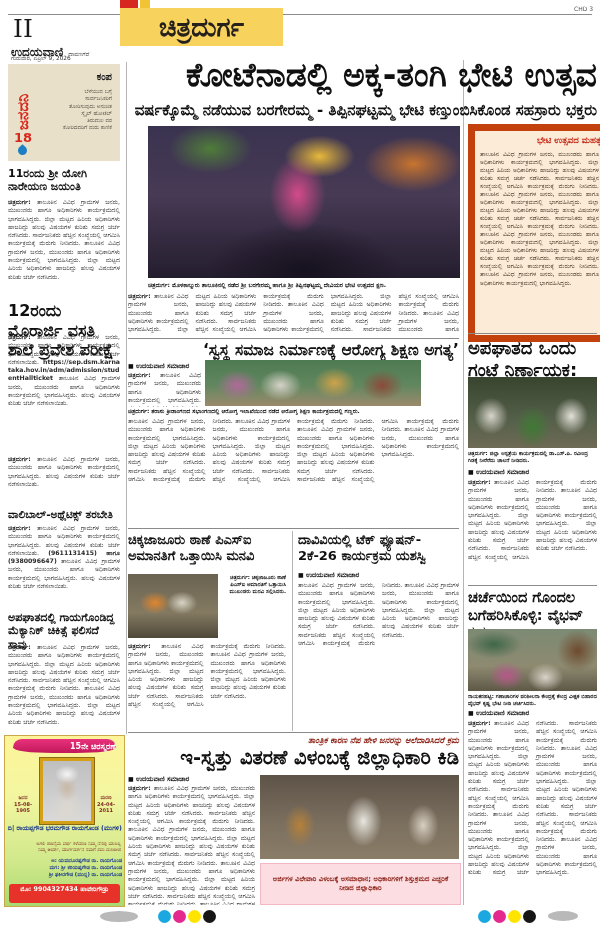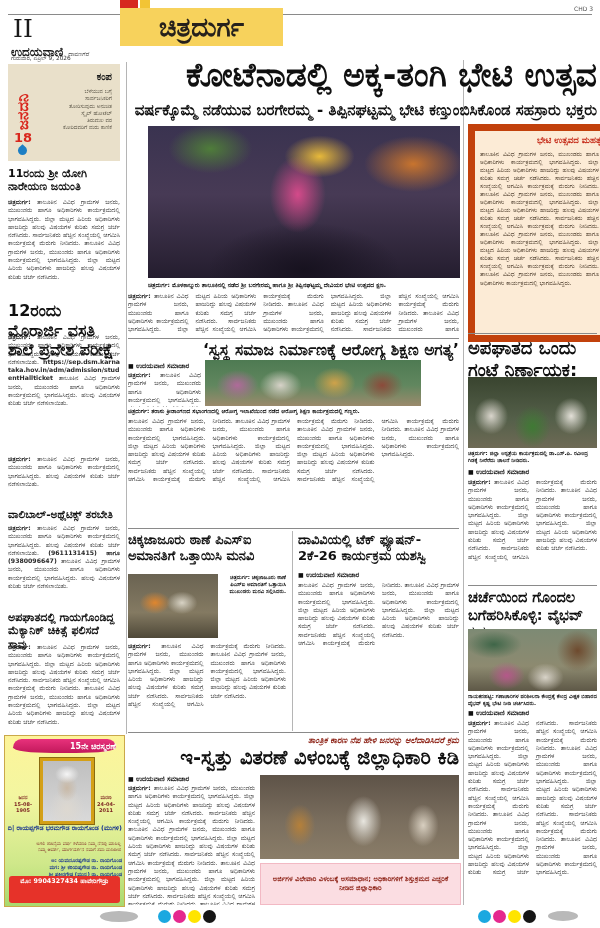--- a/index.html
+++ b/index.html
@@ -156,21 +156,21 @@
     <div class="abs name-blue center" style="left:2px;top:89px;right:2px;font-size:6.4px;line-height:1.2;">ದಿ| ರಾಯಪ್ಪಗೌಡ ಭರಮಗೌಡ ರಾಯಗೊಂಡ (ಮುಗಳಿ)</div>
     <div class="abs center" style="left:3px;top:105px;right:3px;font-size:4.8px;color:#7c2020;line-height:1.3;">
       <div>ಅಗಲಿ ಹದಿನೈದು ವರ್ಷ ಕಳೆದರೂ ನಿಮ್ಮ ನೆನಪು ಮಾಸಿಲ್ಲ</div>
       <div>ನಿಮ್ಮ ಆದರ್ಶ, ಮಾರ್ಗದರ್ಶನ ನಮಗೆ ಸದಾ ದಾರಿದೀಪ</div>
     </div>
     <div class="abs center" style="left:2px;top:121px;right:2px;font-size:5.2px;line-height:1.35;">
       <div class="name-blue">ಅ: ಯಮನೂರಪ್ಪಗೌಡ ರಾ. ರಾಯಗೊಂಡ</div>
       <div class="name-blue">ಮಗ: ಶ್ರೀ ಕರಿಯಪ್ಪಗೌಡ ರಾ. ರಾಯಗೊಂಡ</div>
       <div class="name-blue">ಶ್ರೀ ಫಕೀರಗೌಡ (ಮುನ್ನ) ರಾ. ರಾಯಗೊಂಡ</div>
     </div>
-    <div class="abs phone-band" style="left:4px;right:4px;bottom:3px;height:27px;font-size:6.4px;line-height:11px;">ಮೊ: 9904327434 ಹಾವೇರಿಗೌಡ್ರು</div>
+    <div class="abs phone-band" style="left:4px;right:4px;bottom:3px;height:19px;font-size:6.4px;line-height:11px;">ಮೊ: 9904327434 ಹಾವೇರಿಗೌಡ್ರು</div>
   </div>
 
   <div class="abs hl center" style="left:128px;top:57px;width:469px;font-size:33px;line-height:1.1;">ಕೋಟೆನಾಡಲ್ಲಿ ಅಕ್ಕ-ತಂಗಿ ಭೇಟಿ ಉತ್ಸವ</div>
   <div class="abs hl center" style="left:128px;top:101px;width:469px;font-size:15px;">ವರ್ಷಕ್ಕೊಮ್ಮೆ ನಡೆಯುವ ಬರಗೇರಮ್ಮ - ತಿಪ್ಪಿನಘಟ್ಟಮ್ಮ ಭೇಟಿ ಕಣ್ತುಂಬಿಸಿಕೊಂಡ ಸಹಸ್ರಾರು ಭಕ್ತರು</div>
   <div class="abs photo ph-festival" style="left:148px;top:126px;width:312px;height:152px;"></div>
   <div class="abs cap" style="left:148px;top:281px;width:312px;">ಚಿತ್ರದುರ್ಗ: ಮೊಳಕಾಲ್ಮುರು ತಾಲೂಕಿನಲ್ಲಿ ನಡೆದ ಶ್ರೀ ಬರಗೇರಮ್ಮ ಹಾಗೂ ಶ್ರೀ ತಿಪ್ಪಿನಘಟ್ಟಮ್ಮ ದೇವಿಯರ ಭೇಟಿ ಉತ್ಸವದ ಕ್ಷಣ.</div>
   <p class="abs body-text cols-5" style="left:128px;top:292px;width:331px;height:45px;margin:0;">
     <b>ಚಿತ್ರದುರ್ಗ: </b><span>ತಾಲೂಕಿನ ವಿವಿಧ ಗ್ರಾಮಗಳ ಜನರು, ಮುಖಂಡರು ಹಾಗೂ ಅಧಿಕಾರಿಗಳು ಕಾರ್ಯಕ್ರಮದಲ್ಲಿ ಭಾಗವಹಿಸಿದ್ದರು. ಜಿಲ್ಲಾ ಮಟ್ಟದ ಹಿರಿಯ ಅಧಿಕಾರಿಗಳು ಹಾಜರಿದ್ದು ಹಲವು ವಿಷಯಗಳ ಕುರಿತು ಸಮಗ್ರ ಚರ್ಚೆ ನಡೆಸಿದರು. ಸಾರ್ವಜನಿಕರು ಹೆಚ್ಚಿನ ಸಂಖ್ಯೆಯಲ್ಲಿ ಆಗಮಿಸಿ ಕಾರ್ಯಕ್ರಮಕ್ಕೆ ಮೆರುಗು ನೀಡಿದರು. ತಾಲೂಕಿನ ವಿವಿಧ ಗ್ರಾಮಗಳ ಜನರು, ಮುಖಂಡರು ಹಾಗೂ ಅಧಿಕಾರಿಗಳು ಕಾರ್ಯಕ್ರಮದಲ್ಲಿ ಭಾಗವಹಿಸಿದ್ದರು. ಜಿಲ್ಲಾ ಮಟ್ಟದ ಹಿರಿಯ ಅಧಿಕಾರಿಗಳು ಹಾಜರಿದ್ದು ಹಲವು ವಿಷಯಗಳ ಕುರಿತು ಸಮಗ್ರ ಚರ್ಚೆ ನಡೆಸಿದರು. ಸಾರ್ವಜನಿಕರು ಹೆಚ್ಚಿನ ಸಂಖ್ಯೆಯಲ್ಲಿ ಆಗಮಿಸಿ ಕಾರ್ಯಕ್ರಮಕ್ಕೆ ಮೆರುಗು ನೀಡಿದರು. ತಾಲೂಕಿನ ವಿವಿಧ ಗ್ರಾಮಗಳ ಜನರು, ಮುಖಂಡರು ಹಾಗೂ ಅಧಿಕಾರಿಗಳು ಕಾರ್ಯಕ್ರಮದಲ್ಲಿ ಭಾಗವಹಿಸಿದ್ದರು. ಜಿಲ್ಲಾ ಮಟ್ಟದ ಹಿರಿಯ ಅಧಿಕಾರಿಗಳು ಹಾಜರಿದ್ದು ಹಲವು ವಿಷಯಗಳ ಕುರಿತು ಸಮಗ್ರ ಚರ್ಚೆ ನಡೆಸಿದರು. ಸಾರ್ವಜನಿಕರು ಹೆಚ್ಚಿನ ಸಂಖ್ಯೆಯಲ್ಲಿ ಆಗಮಿಸಿ ಕಾರ್ಯಕ್ರಮಕ್ಕೆ ಮೆರುಗು ನೀಡಿದರು. ತಾಲೂಕಿನ ವಿವಿಧ ಗ್ರಾಮಗಳ ಜನರು, ಮುಖಂಡರು ಹಾಗೂ ಅಧಿಕಾರಿಗಳು ಕಾರ್ಯಕ್ರಮದಲ್ಲಿ ಭಾಗವಹಿಸಿದ್ದರು.</span>
   </p>
 

